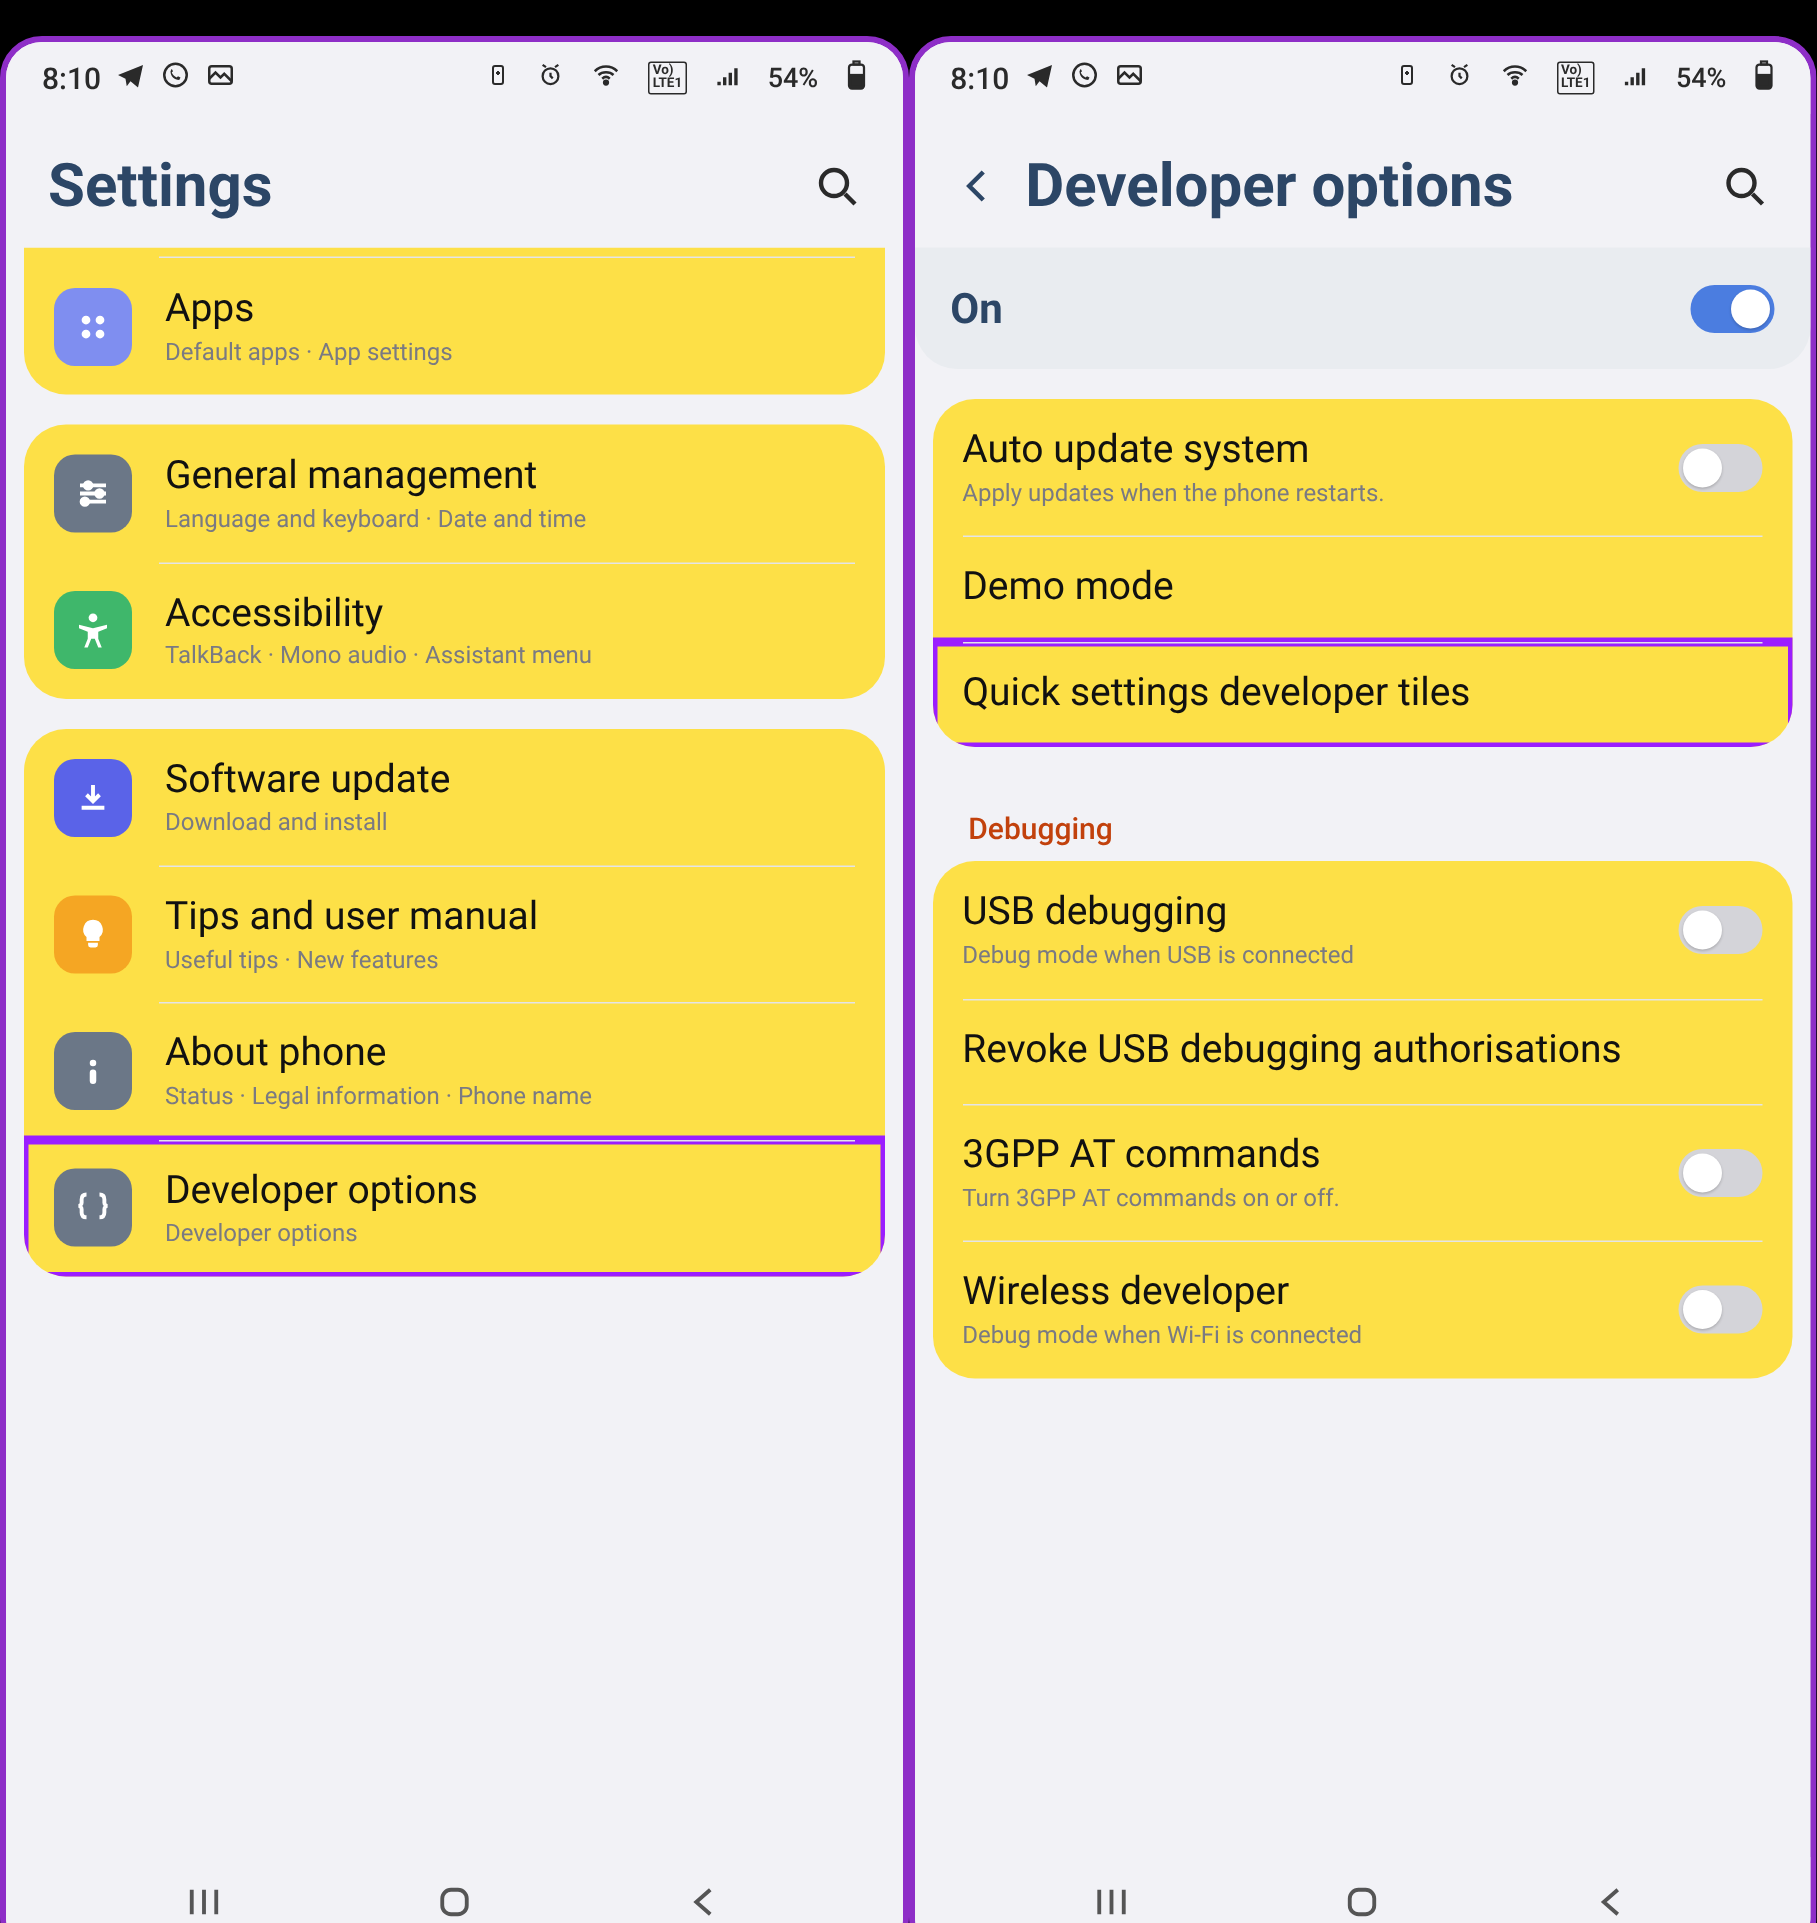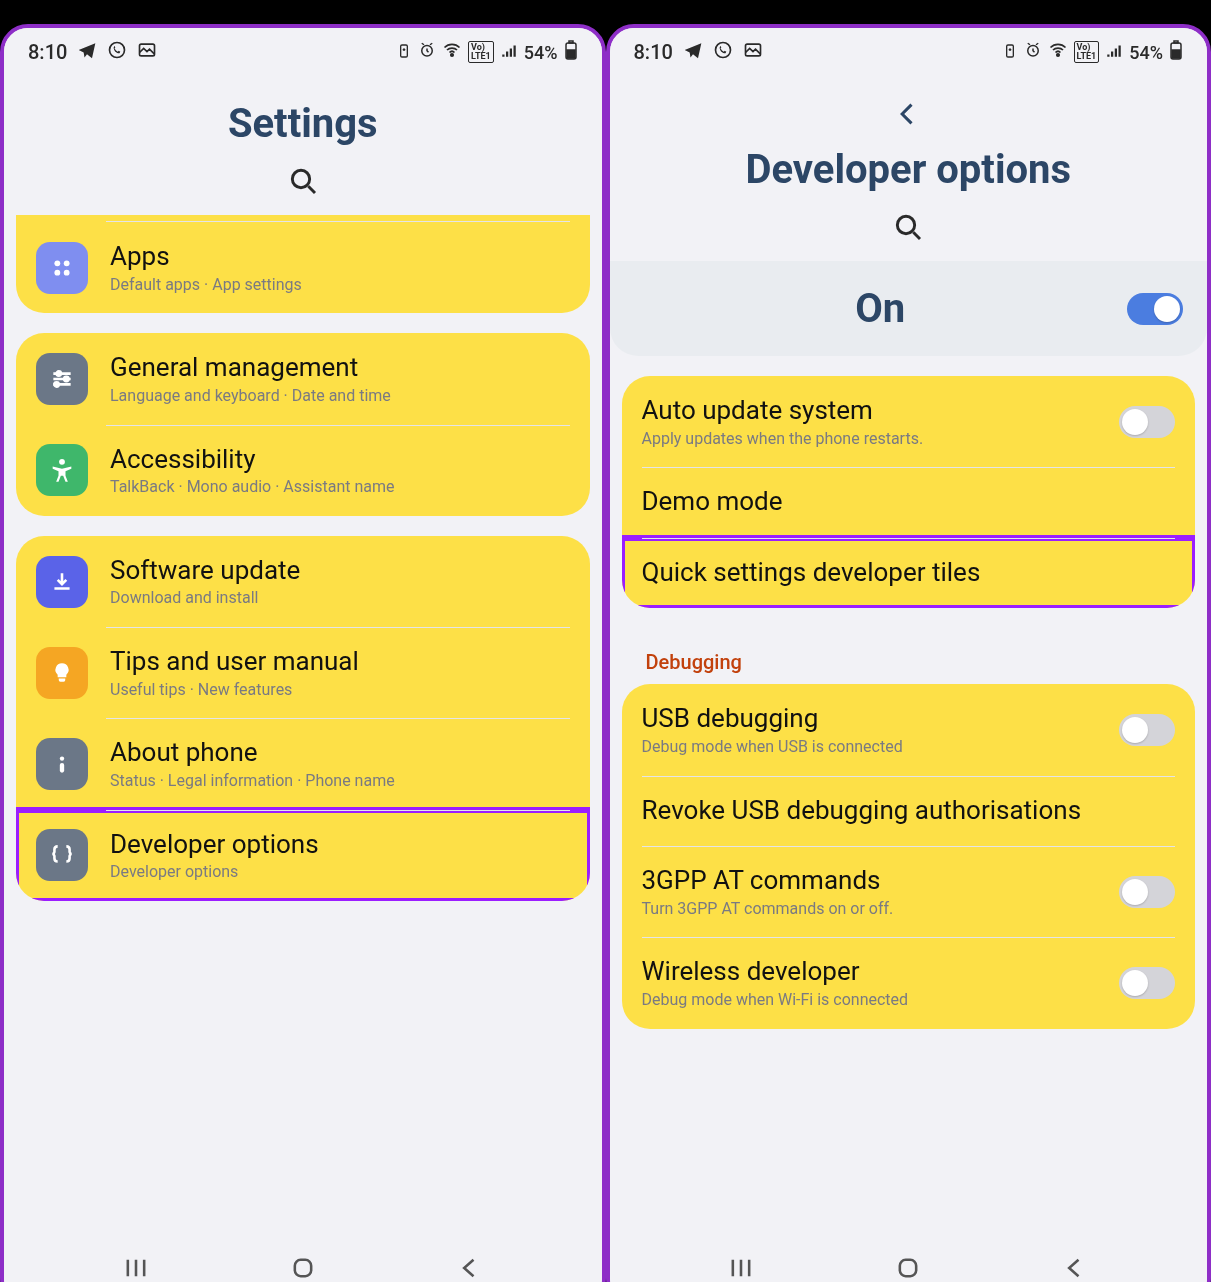--- a/index.html
+++ b/index.html
@@ -28,28 +28,27 @@
     display: flex;
     align-items: center;
     justify-content: space-between;
     padding: 0 24px;
     color: #2a2a2a;
     font-size: 20px;
     font-weight: 500;
     background: #f2f2f6;
   }
   .statusbar .left { display: flex; align-items: center; gap: 10px; }
-  .statusbar .right { display: flex; align-items: center; gap: 6px; font-size: 18px; }
+  .statusbar .right { display: flex; align-items: center; gap: 18px; font-size: 18px; }
   .sb-icon { width: 20px; height: 20px; display: inline-block; }
   .header {
     display: flex;
     align-items: center;
     padding: 24px 28px 18px;
     gap: 18px;
-    flex-direction: column;
   }
   .header .title {
     font-size: 40px;
     font-weight: 700;
     color: #2c4666;
     flex: 1;
   }
   .header .back {
     width: 28px; height: 28px;
     color: #2c4666;
@@ -147,25 +146,24 @@
   }
   .master-toggle-card {
     background: #e9ecf0;
     padding: 24px 24px;
     display: flex;
     align-items: center;
     border-radius: 0 0 28px 28px;
     margin: 0 0 20px;
   }
   .master-toggle-card .label {
-    font-size: 40px;
+    font-size: 28px;
     font-weight: 700;
     color: #2c4666;
     flex: 1;
-    text-align: center;
   }
   .truncated-divider {
     height: 1px;
     background: #e4e4e8;
     margin-left: 90px;
     margin-right: 20px;
   }
 </style>
 </head>
 <body>
@@ -259,21 +257,21 @@
       </div>
       <div class="row">
         <div class="row-icon" style="background:#3fb76b">
           <svg width="28" height="28" viewBox="0 0 24 24" fill="#fff">
               <circle cx="12" cy="5" r="2.5"></circle>
               <path d="M4 9l8 2 8-2v2l-5 2v4l2 5h-2l-2-5h-2l-2 5H7l2-5v-4L4 11z"></path>
             </svg>
         </div>
         <div class="row-body">
           <div class="row-title">Accessibility</div>
-          <div class="row-sub">TalkBack  ·  Mono audio  ·  Assistant name</div>
+          <div class="row-sub">TalkBack  ·  Mono audio  ·  Assistant menu</div>
         </div>
       </div>
     </div>
 
     <div class="card">
       <div class="row">
         <div class="row-icon" style="background:#5a63e8">
           <svg width="26" height="26" viewBox="0 0 24 24" fill="none" stroke="#fff" stroke-width="2.4">
               <path d="M12 4v10m-4-4l4 4 4-4M5 18h14"></path>
             </svg>

